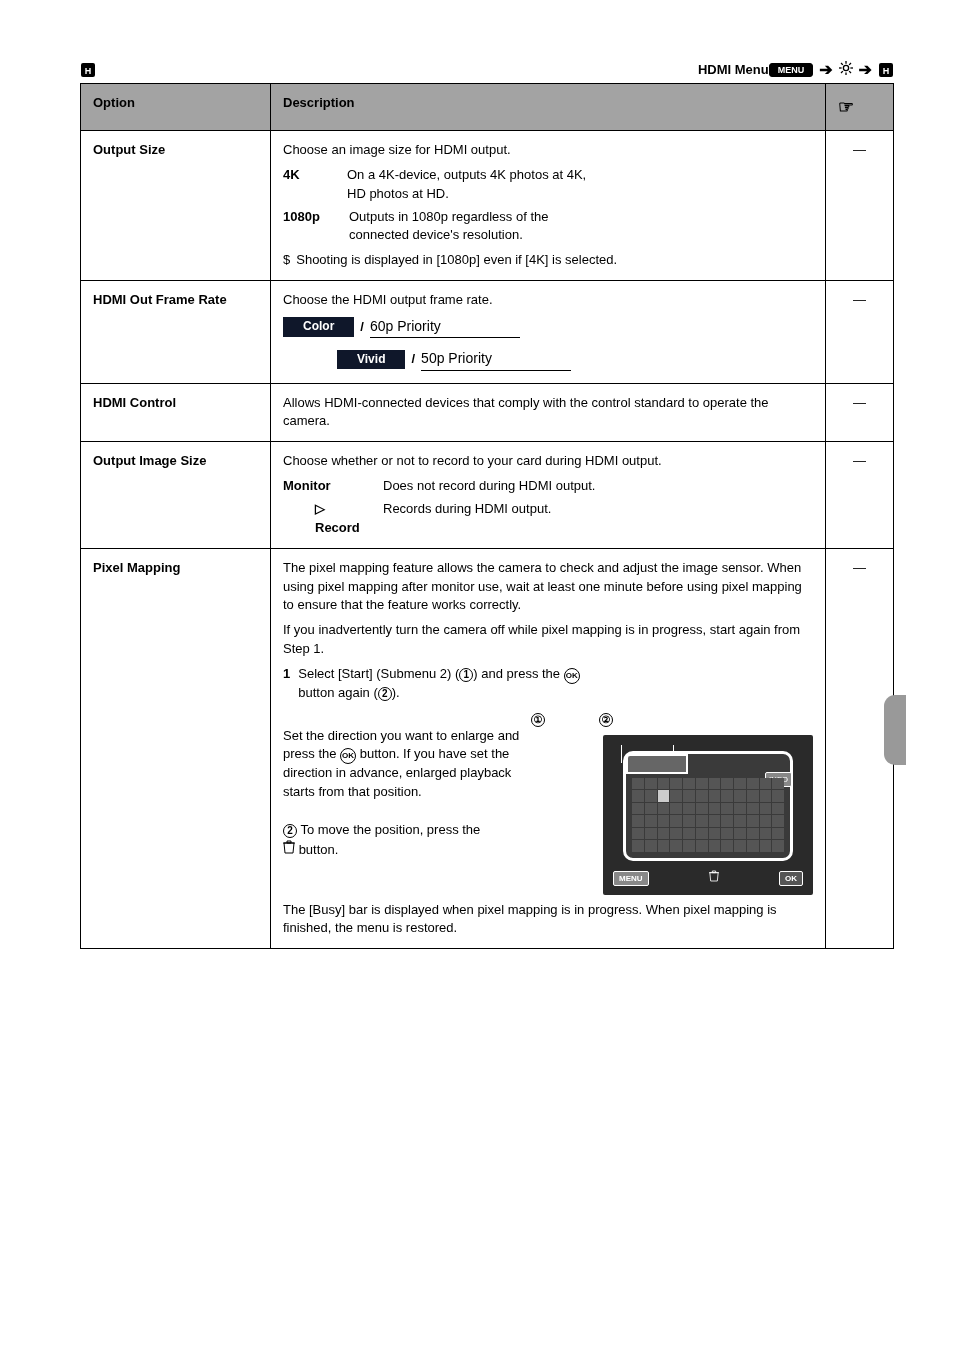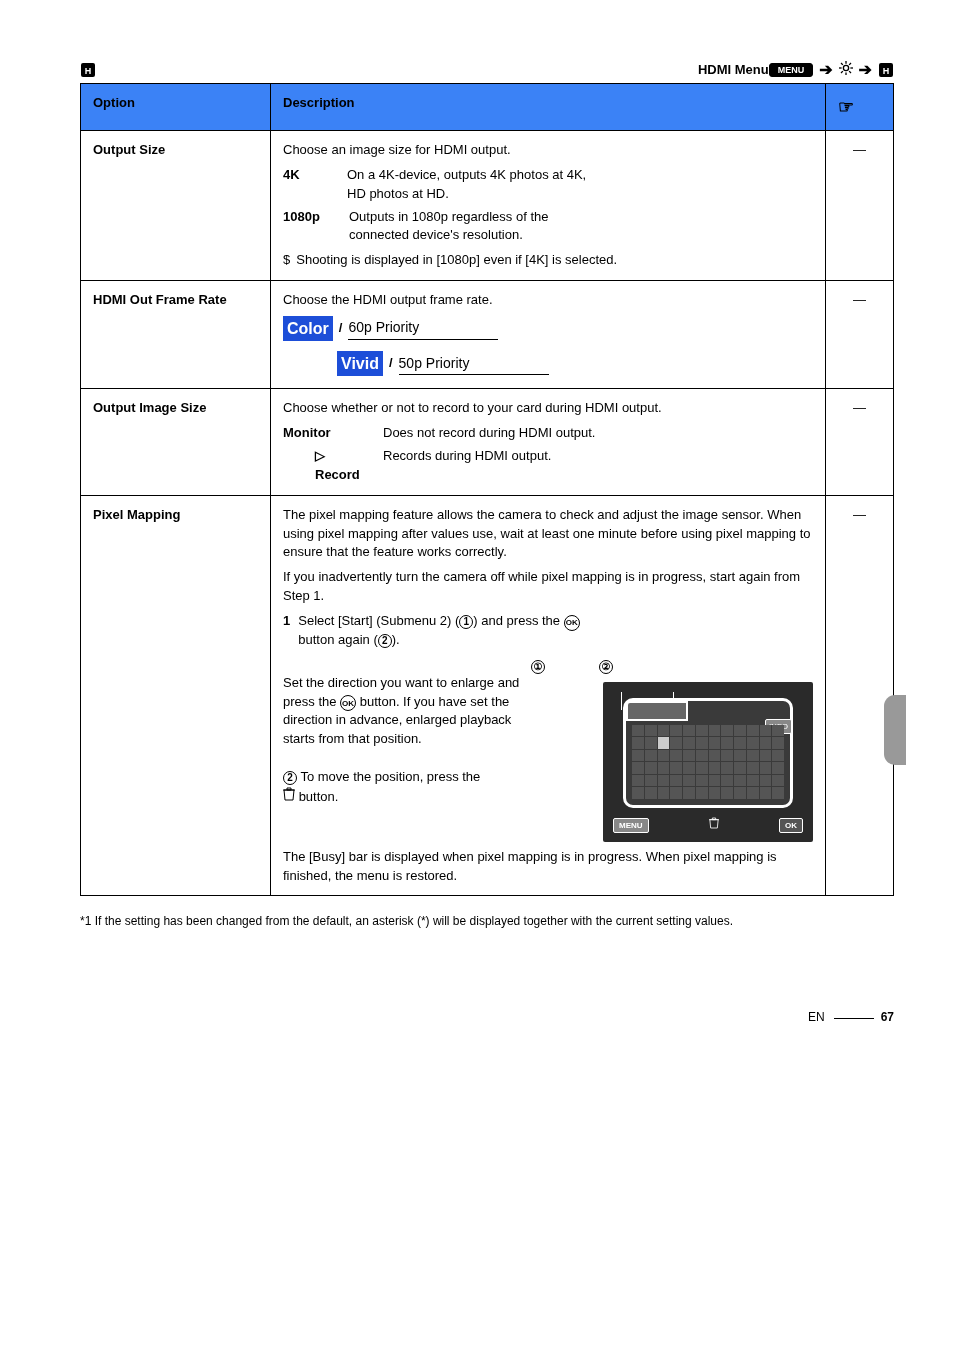--- a/index.html
+++ b/index.html
@@ -58,42 +58,42 @@
     padding: 10px 12px;
     vertical-align: top;
     text-align: left;
     font-size: 13px;
     line-height: 1.45;
   }
   table.settings .col-opt { width: 190px; }
   table.settings .col-desc { }
   table.settings .col-ref { width: 68px; text-align: center; }
   table.settings thead th {
-    background: #3b82f6;
+    background: #a3a3a3;
     font-weight: bold;
   }
   .bold { font-weight: bold; }
   
   .choice-lines {
     display: flex;
     flex-direction: column;
     gap: 10px;
     margin: 6px 0 2px;
   }
   .choice-line {
     display: flex;
     align-items: center;
     gap: 6px;
   }
   .choice-chip {
-    background: #1d4ed8;
+    background: #0f172a;
     color: #fff;
     font-weight: bold;
-    padding: 1px 4px;
-    font-size: 16px;
+    padding: 1px 20px;
+    font-size: 12px;
   }
   .slash { font-weight: bold; }
   .underline {
     min-width: 150px;
     border-bottom: 1px solid #000;
     padding-bottom: 1px;
     font-size: 14px;
   }
   
   .side-tab {
@@ -339,20 +339,25 @@
             <div class="choice-line" style="margin-left:54px;">
               <span class="choice-chip">Vivid</span>
               <span class="slash">/</span>
               <span class="underline">50p Priority</span>
             </div>
           </div>
         </td>
         <td style="text-align:center;">―</td>
       </tr>
 
+      <tr>
+        <td class="bold">HDMI Control</td>
+        <td>Allows HDMI-connected devices that comply with the control standard to operate the camera.</td>
+        <td style="text-align:center;">―</td>
+      </tr>
 
       <tr>
         <td class="bold">Output Image Size</td>
         <td>
           <div class="desc-block">Choose whether or not to record to your card during HDMI output.</div>
           <div style="display:flex; gap:10px; margin-bottom:4px;align-items:flex-end;">
             <div style="width:90px;" class="bold">Monitor</div>
             <div>Does not record during HDMI output.</div>
           </div>
           <div style="display:flex; gap:10px;">
@@ -362,21 +367,21 @@
             </div>
             <div>Records during HDMI output.</div>
           </div>
         </td>
         <td style="text-align:center;">―</td>
       </tr>
 
       <tr>
         <td class="bold">Pixel Mapping</td>
         <td>
-          <div class="desc-block">The pixel mapping feature allows the camera to check and adjust the image sensor. When using pixel mapping after values use, wait at least one minute before using pixel mapping to ensure that the feature works correctly.</div>
+          <div class="desc-block">The pixel mapping feature allows the camera to check and adjust the image sensor. When using pixel mapping after monitor use, wait at least one minute before using pixel mapping to ensure that the feature works correctly.</div>
           <div class="desc-block">If you inadvertently turn the camera off while pixel mapping is in progress, start again from Step 1.</div>
 
           <div style="display:flex; gap:8px; margin-bottom:10px;">
             <span class="bold">1</span>
             <div>
               <span>Select [Start] (Submenu 2) (</span><span class="circ">1</span><span>) and press the </span><span class="ok-circ">OK</span><br>
               <span> button again (</span><span class="circ">2</span><span>).</span>
             </div>
           </div>
 
@@ -500,21 +505,15 @@
 
           <div style="clear:both; margin-top:6px;">The [Busy] bar is displayed when pixel mapping is in progress. When pixel mapping is finished, the menu is restored.</div>
         </td>
         <td style="text-align:center;">―</td>
       </tr>
     </tbody>
   </table>
 
   <div class="side-tab"></div>
 
-  <div class="footer-note">*1  If the setting has been changed from the default, an asterisk (*) will be displayed together with the current setting values.</div>
-
-  <div class="page-info">
-    <span>EN</span>
-    <span class="sep"></span>
-    &nbsp;<span class="bold">67</span>
-  </div>
+
 
 </div>
 
 </body></html>

